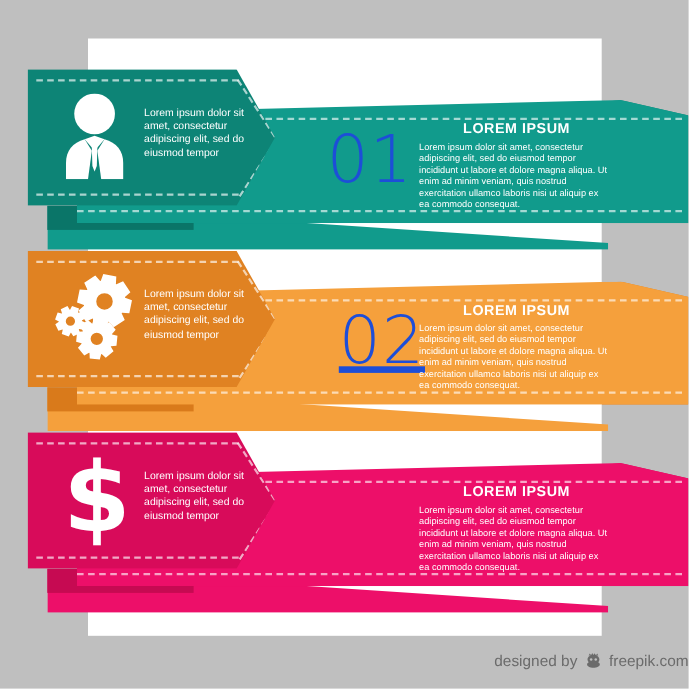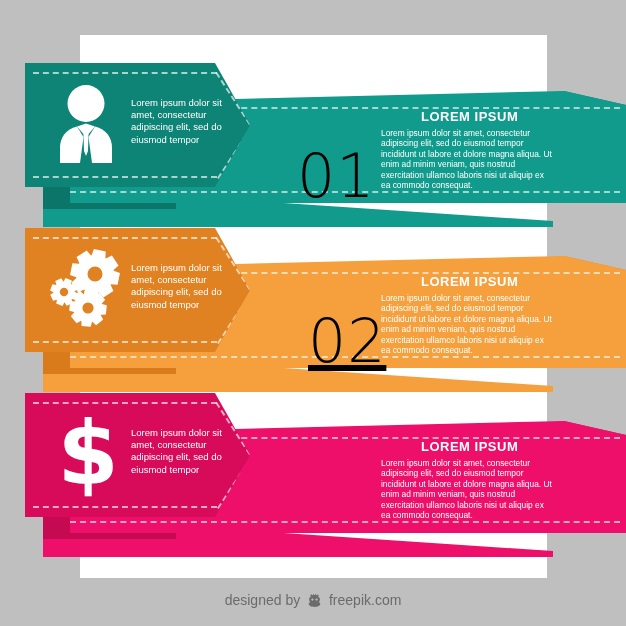--- a/index.html
+++ b/index.html
@@ -44,38 +44,37 @@
   .right-wing{
     position:absolute;left:547px;top:28px;width:79px;height:112px;
     clip-path:polygon(17px 0, 79px 14px, 79px 112px, 0 112px, 0 2px);
   }
   
   .left-text{
     position:absolute;left:131px;top:34px;width:104px;
     color:#ffffff;font-size:9.5px;line-height:12.2px;
   }
   .num{
-    position:absolute;color:#000000;
+    position:absolute;color:#1d4ed8;
     font-size:60px;line-height:60px;font-weight:300;
     letter-spacing:1px;
     font-family:"DejaVu Sans","Liberation Sans",sans-serif;
-    margin-top:31px;
   }
   .rt-title{
     position:absolute;left:381px;color:#ffffff;
     font-size:13px;font-weight:bold;letter-spacing:.5px;margin-left:40px;
   }
   .rt-body{
     position:absolute;left:381px;width:173px;color:#ffffff;
     font-size:8.4px;line-height:10.4px;
   }
   .icon{position:absolute;}
   
   .footer{
-    position:absolute;left:0;top:592px;width:626px;text-align:center;
+    position:absolute;left:0;top:592px;width:626px;text-align:right;
     color:#6b6b6b;font-size:14px;
   }
   .footer .fp-logo{display:inline-block;vertical-align:-3px;margin:0 2px;}
 </style>
 </head>
 <body>
 
 <div id="stage">
   <div class="white-card"></div>
   <div id="banners-root">

